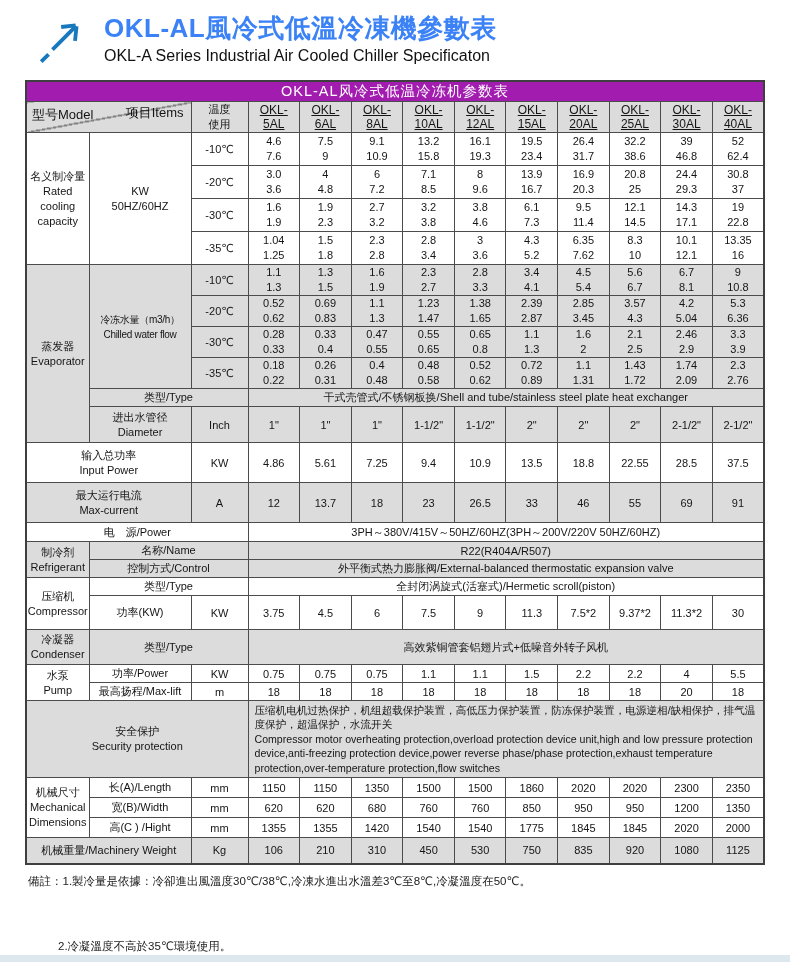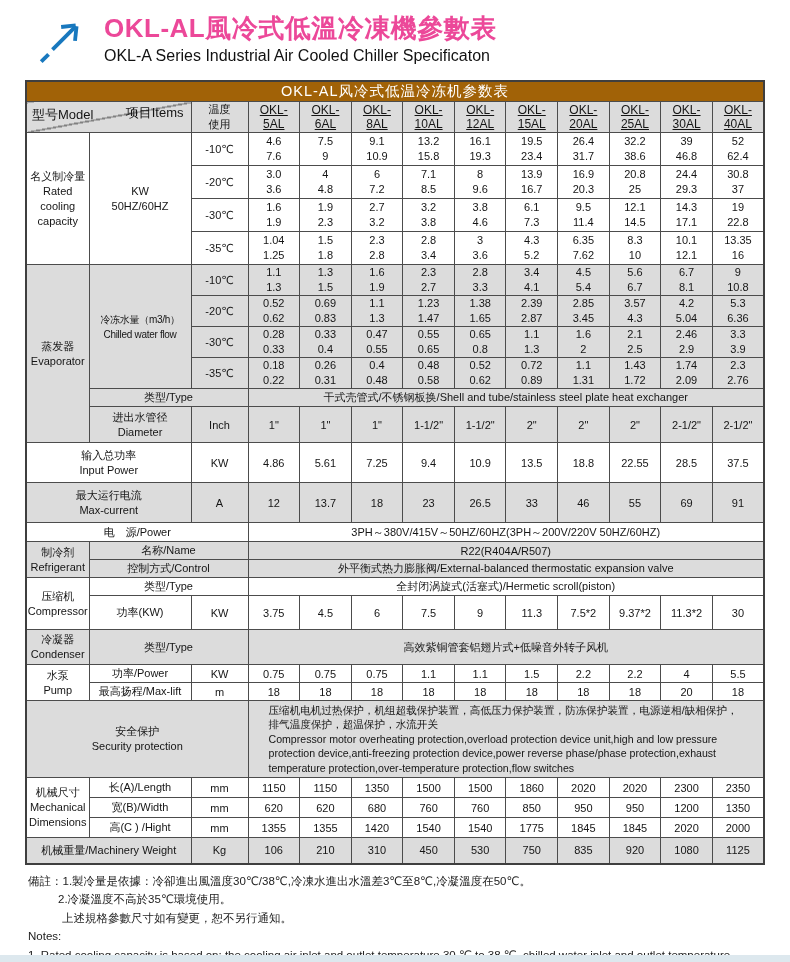--- a/index.html
+++ b/index.html
@@ -5,43 +5,43 @@
   html,body{margin:0;padding:0;}
   body{
     width:790px;height:962px;background:#ffffff;position:relative;
     font-family:"Liberation Sans","DejaVu Sans",sans-serif;color:#151515;
     overflow:hidden;
   }
   
   .hdr{display:flex;align-items:flex-start;padding:12px 0 0 36px;height:68px;}
   .arrow{width:52px;height:52px;margin-top:2px;flex:0 0 auto;}
   .titles{margin-left:16px;}
-  .t1{font-size:26px;font-weight:600;letter-spacing:0.5px;color:#ec4899;line-height:32px;}
+  .t1{font-size:26px;font-weight:600;letter-spacing:0.5px;color:#3b82f6;line-height:32px;}
   .t2{font-size:16px;font-weight:500;color:#111;line-height:22px;margin-top:1px;}
   
   table{border-collapse:collapse;table-layout:fixed;width:740px;margin-left:25px;border:2px solid #3f3f3f;}
   td{border:1px solid #4c4c4c;text-align:center;vertical-align:middle;font-size:11px;padding:0;overflow:hidden;}
   td div{line-height:15px;}
   tr.rt{height:20px} tr.rh{height:30px} tr.rd{height:33px} tr.rd2{height:31px}
   tr.rs18{height:18px} tr.r19{height:19px} tr.r20{height:20px} tr.r26{height:26px}
   tr.r34{height:34px} tr.r35{height:35px} tr.r36{height:36px} tr.r40{height:40px} tr.r74{height:74px}
-  .blue{background:#a16207;color:#ffffff;font-size:14.5px;letter-spacing:1px;font-weight:500;}
+  .blue{background:#a21caf;color:#ffffff;font-size:14.5px;letter-spacing:1px;font-weight:500;}
   .g{background:#dcdcdc;}
   .mdl div{line-height:14px;font-size:12px;text-decoration:underline;}
   .fit div{font-size:10px;letter-spacing:-0.3px;white-space:nowrap;}
   .corner{position:relative;
     background-image:linear-gradient(to bottom right,transparent calc(50% - 0.8px),#808080 calc(50% - 0.8px),#808080 calc(50% + 0.8px),transparent calc(50% + 0.8px));
     background-color:#dcdcdc;}
   .c-model{position:absolute;left:5px;bottom:10px;font-size:13px;}
   .c-items{position:absolute;right:7px;top:3px;font-size:13px;}
-  .sec{text-align:left;padding:2px 20px;}
+  .sec{text-align:left;padding:2px 6px;}
   .sec div{font-size:10.6px;line-height:14.4px;text-align:left;}
   
   .notes{margin:7px 0 0 28px;font-size:11.5px;color:#222;line-height:18.5px;width:740px;}
-  .ind1{margin-left:30px;} .ind2{margin-left:34px;}
+  .ind1{margin-left:30px;margin-top:47px;} .ind2{margin-left:34px;}
   .strip{position:absolute;left:0;bottom:0;width:790px;height:7px;background:#dde8ee;}
 </style>
 </head>
 <body>
 
 <div class="page">
 
   <div class="hdr">
     <svg class="arrow" viewBox="0 0 60 60">
       <g fill="none" stroke="#1878be" stroke-width="4.4">

